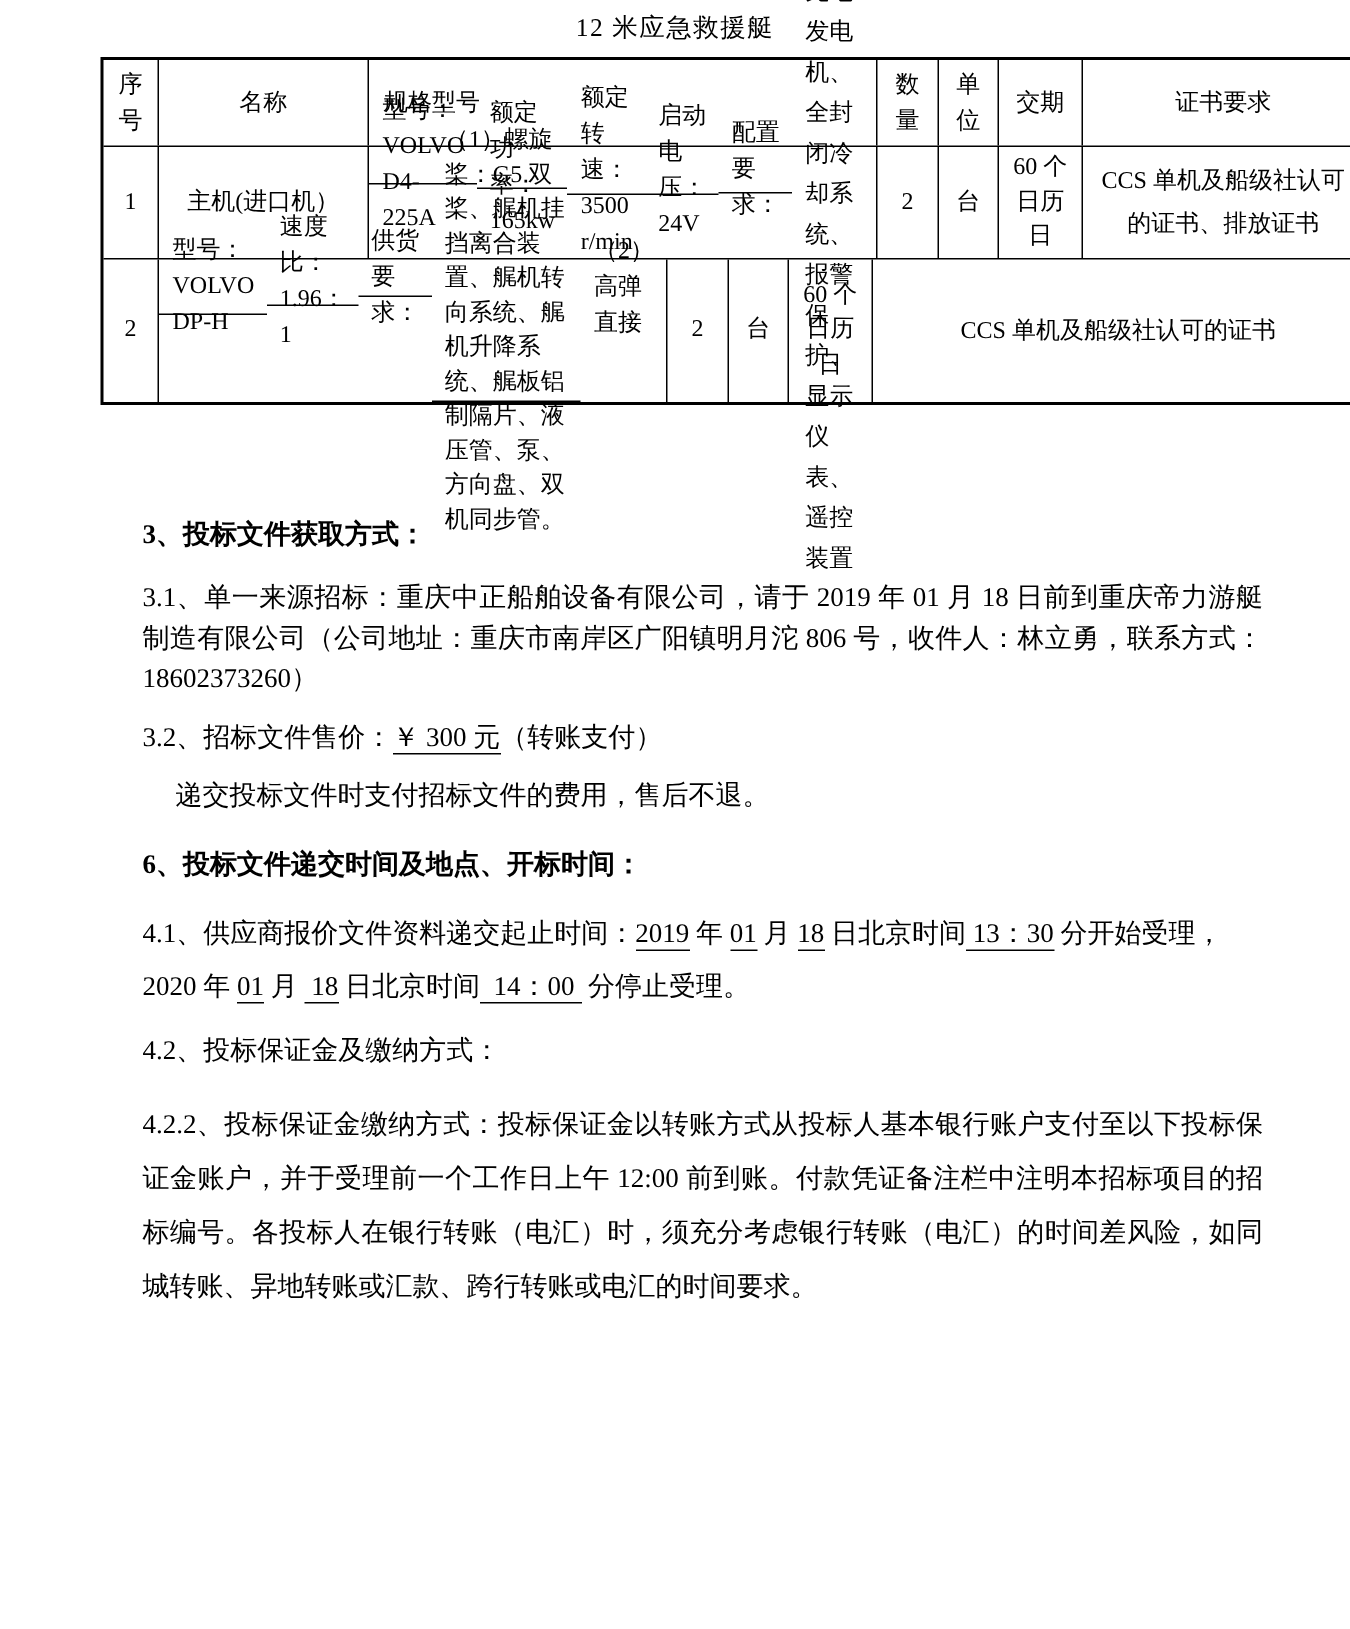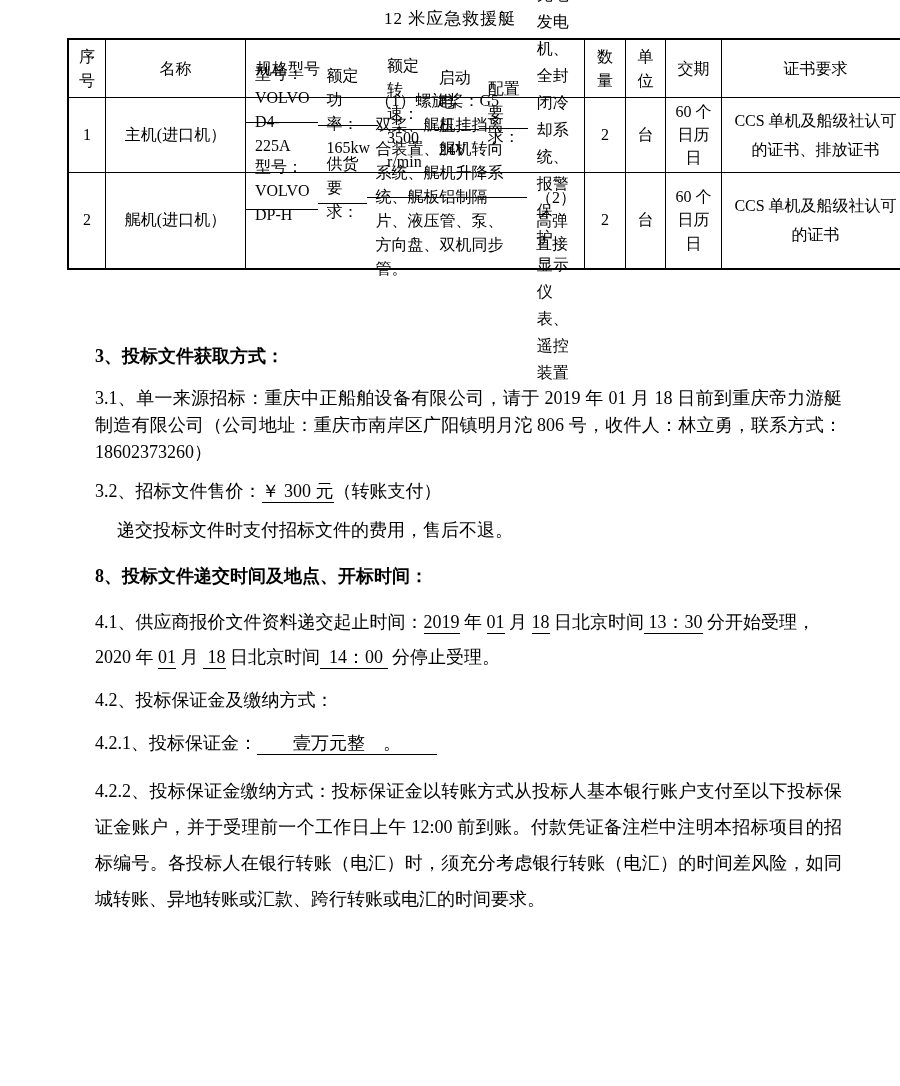--- a/index.html
+++ b/index.html
@@ -93,40 +93,39 @@
         <div class="spec">（1）启动电机、充电发电机、全封闭冷却系统、报警保护、显示仪表、遥控装置</div>
       </div>
       <div class="td c-qty">2</div>
       <div class="td c-unit">台</div>
       <div class="td c-delivery">60 个日历日</div>
       <div class="td c-cert">CCS 单机及船级社认可的证书、排放证书</div>
     </div>
 
     <div class="tr row2">
       <div class="td c-seq">2</div>
-      <div class="td c-name">艉机(进口机）</div>
       <div class="specs c-spec">
         <div class="spec">型号：VOLVO DP-H</div>
+        <div class="spec">速度比：1.96：1</div>
         <div class="spec">供货要求：</div>
         <div class="spec">（1）螺旋桨：G5 双桨、艉机挂挡离合装置、艉机转向系统、艉机升降系统、艉板铝制隔片、液压管、泵、方向盘、双机同步管。</div>
         <div class="spec">（2）高弹直接</div>
       </div>
       <div class="td c-qty">2</div>
       <div class="td c-unit">台</div>
       <div class="td c-delivery">60 个日历日</div>
       <div class="td c-cert">CCS 单机及船级社认可的证书</div>
     </div>
   </div>
 
   <div class="content">
     <p class="sec-head">3、投标文件获取方式：</p>
     <p class="p31">3.1、单一来源招标：重庆中正船舶设备有限公司，请于 2019 年 01 月 18 日前到重庆帝力游艇制造有限公司（公司地址：重庆市南岸区广阳镇明月沱 806 号，收件人：林立勇，联系方式：18602373260）</p>
     <p class="p32"><span>3.2、招标文件售价：</span><span class="ul">￥ 300 元</span><span>（转账支付）</span></p>
     <p class="pnote">递交投标文件时支付招标文件的费用，售后不退。</p>
-    <p class="sec-head">8、投标文件递交时间及地点、开标时间：</p>
+    <p class="sec-head">6、投标文件递交时间及地点、开标时间：</p>
     <p class="p41"><span>4.1、供应商报价文件资料递交起止时间：</span><span class="ul">2019</span><span> 年 </span><span class="ul">01</span><span> 月 </span><span class="ul">18</span><span> 日北京时间</span><span class="ul"> 13：30</span><span> 分开始受理，</span></p>
     <p class="p41 last"><span>2020 年 </span><span class="ul">01</span><span> 月 </span><span class="ul"> 18</span><span> 日北京时间</span><span class="ul">  14：00 </span><span> 分停止受理。</span></p>
     <p class="p42">4.2、投标保证金及缴纳方式：</p>
-    <p class="p421"><span>4.2.1、投标保证金：</span><span class="ul">　　壹万元整　。　　</span></p>
     <p class="p422">4.2.2、投标保证金缴纳方式：投标保证金以转账方式从投标人基本银行账户支付至以下投标保证金账户，并于受理前一个工作日上午 12:00 前到账。付款凭证备注栏中注明本招标项目的招标编号。各投标人在银行转账（电汇）时，须充分考虑银行转账（电汇）的时间差风险，如同城转账、异地转账或汇款、跨行转账或电汇的时间要求。</p>
   </div>
 
 </div>
 
 </body></html>

